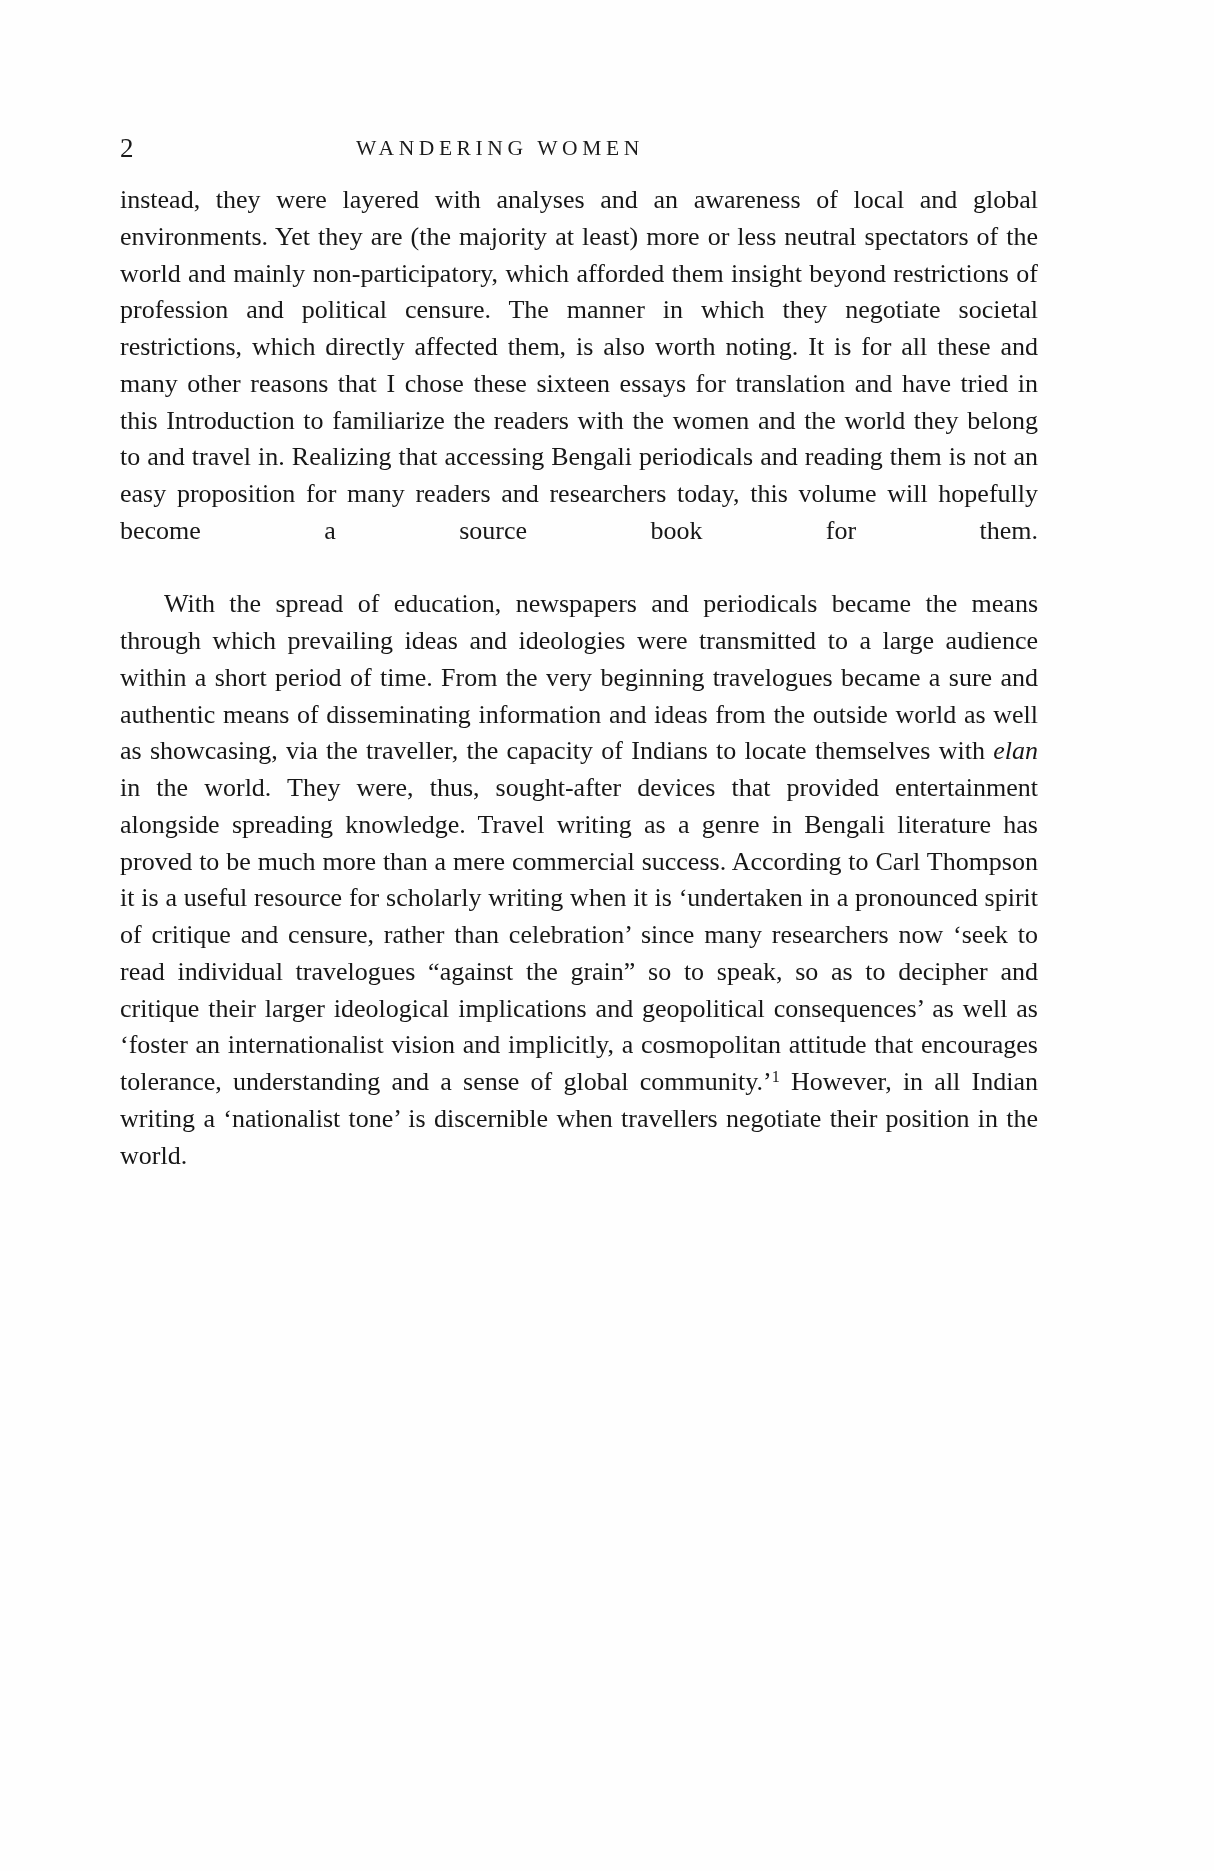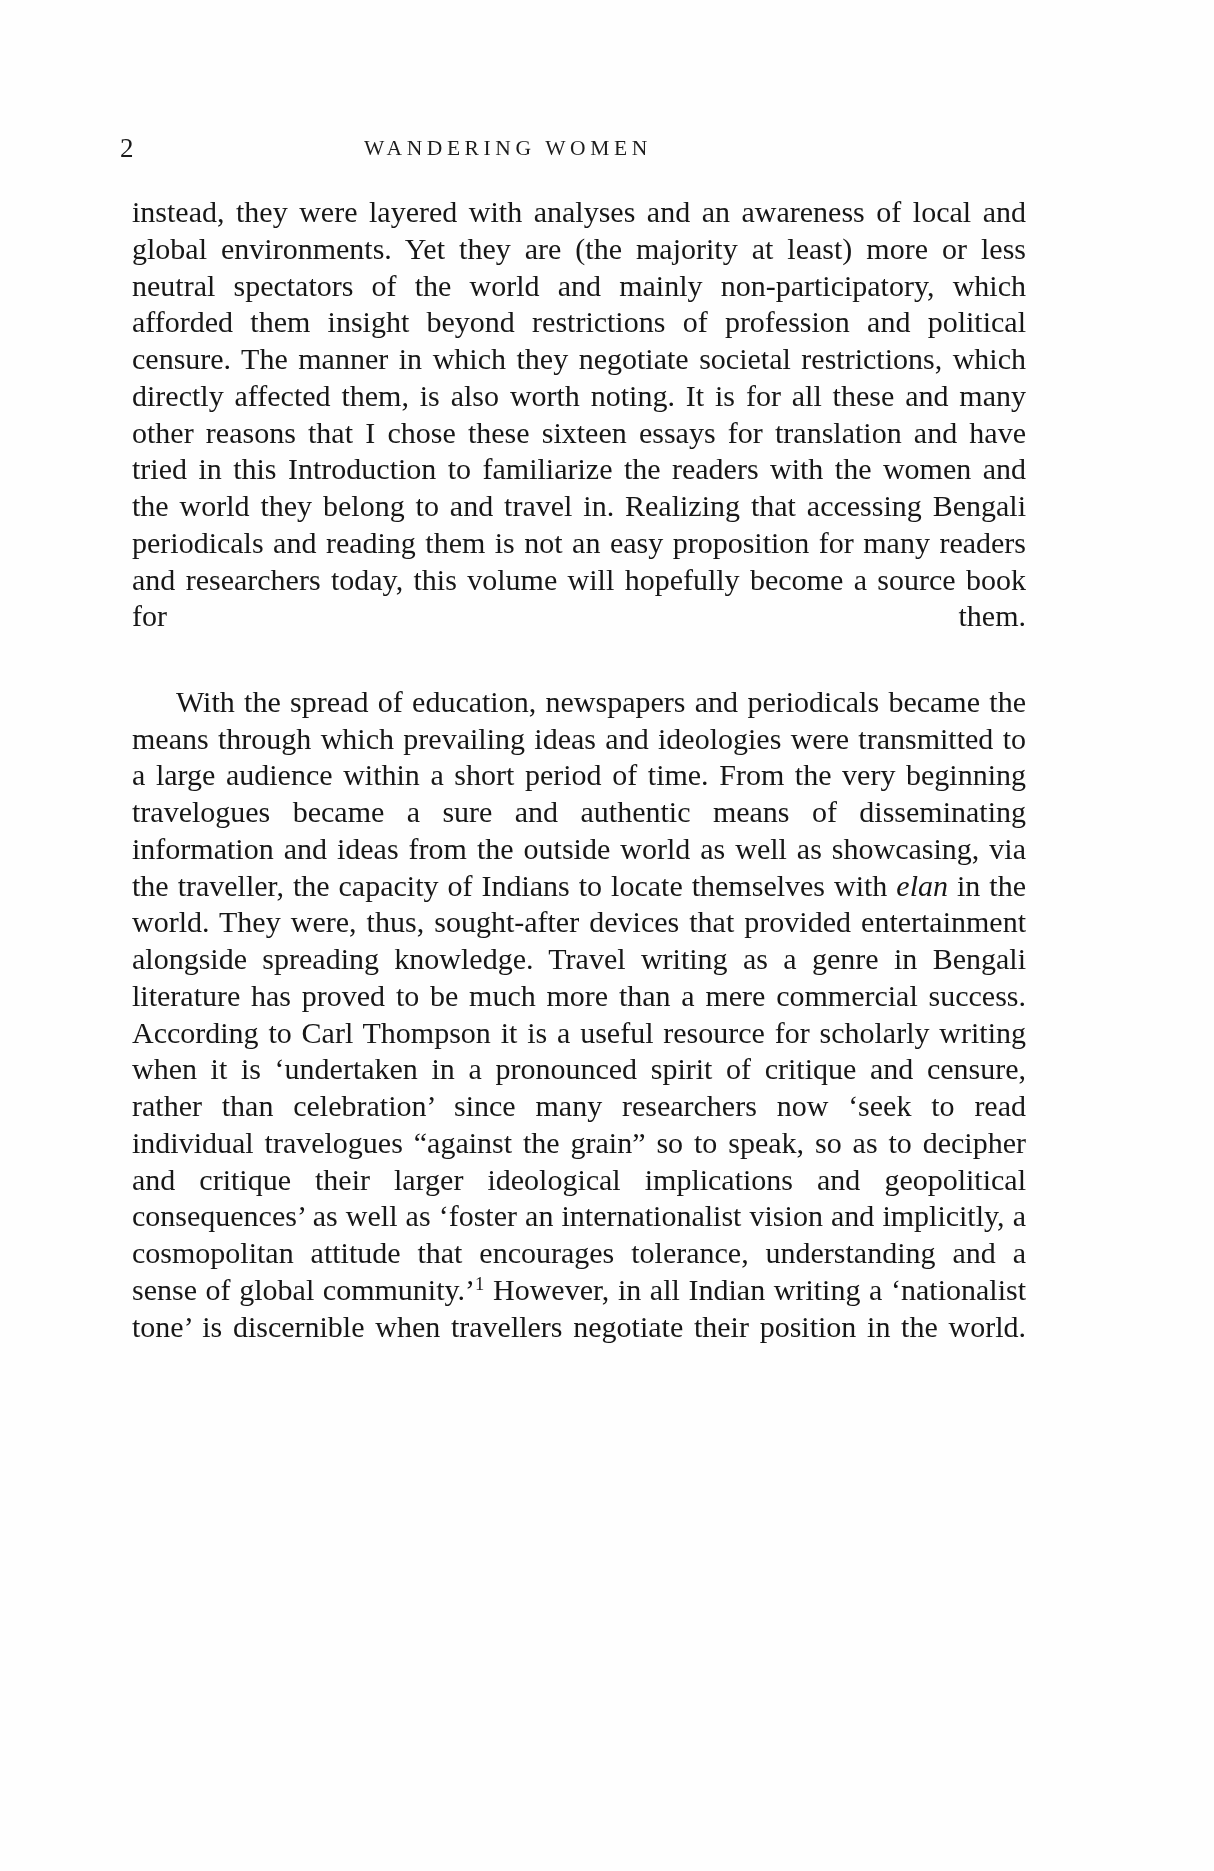--- a/index.html
+++ b/index.html
@@ -38,39 +38,39 @@
     left: 0px;
     top: 0px;
     font-size: 27px;
     line-height: 40px;
     letter-spacing: 0.2px;
     color: #1a1a1a;
   }
 
   .head-title {
     position: absolute;
-    left: 244px;
+    left: 236px;
     top: 2px;
     font-size: 21.5px;
     line-height: 36px;
     letter-spacing: 4.6px;
     color: #1c1c1c;
     white-space: nowrap;
   }
 
   .textblock {
     position: absolute;
     left: 120px;
     top: 182px;
     width: 918px;
   }
 
   p.para {
-    margin: 12px;
-    font-size: 30px;
+    margin: 0;
+    font-size: 26px;
     line-height: 36.75px;
     text-align: justify;
     text-justify: inter-word;
     color: #171717;
     hyphens: none;
     word-spacing: 0.1px;
   }
 
   p.para.indent {
     text-indent: 44px;

